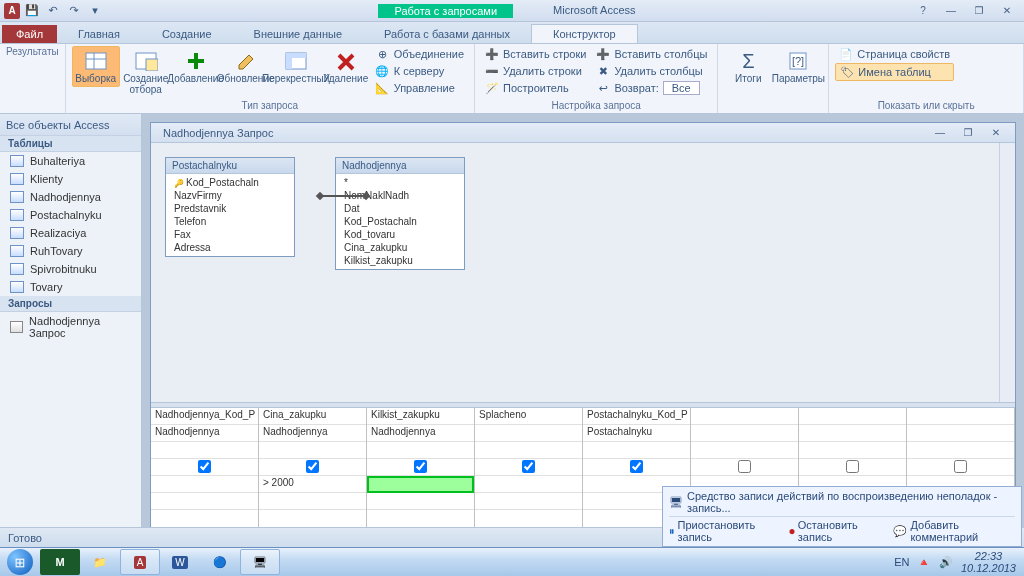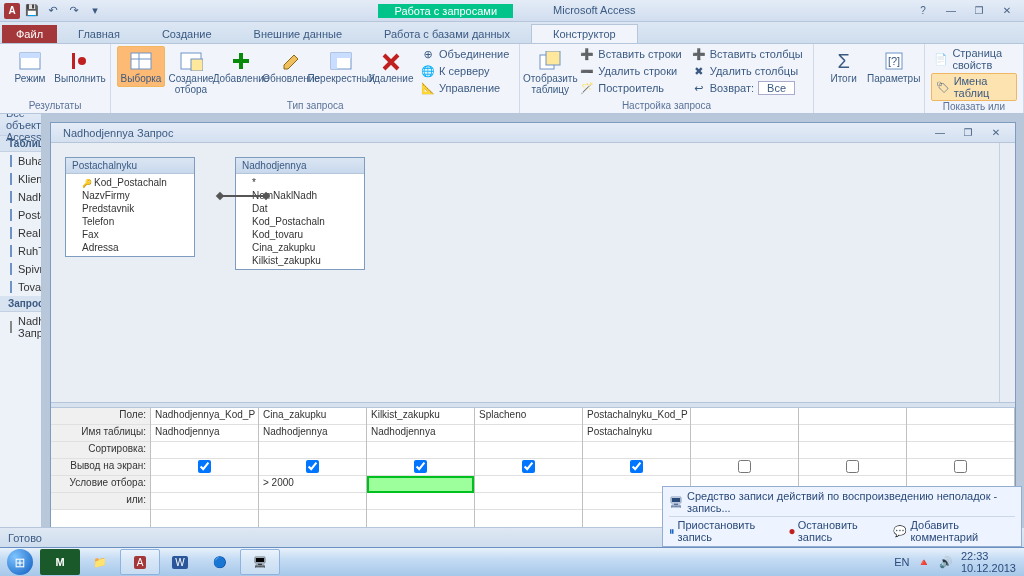--- a/index.html
+++ b/index.html
@@ -34,21 +34,21 @@
 .nav-item { display:flex; align-items:center; gap:6px; padding:3px 10px; cursor:pointer; color:#333; }
 .nav-item .ti { width:14px; height:12px; background:linear-gradient(#fff,#c8ddff); border:1px solid #6f93c7; }
 .nav-item .qi { width:14px; height:12px; background:linear-gradient(#fff,#e0e0e0); border:1px solid #888; position:relative; }
 .workspace { flex:1; background:#b8c7d9; position:relative; padding:8px; }
 .subwin { background:#fff; border:1px solid #7e9bc0; height:100%; display:flex; flex-direction:column; }
 .subwin-title { height:20px; background:linear-gradient(#e4ecf7,#d4e0f0); display:flex; align-items:center; justify-content:space-between; padding:0 6px; border-bottom:1px solid #b5c5da; }
 .subwin-title .t { display:flex; align-items:center; gap:6px; color:#3b5a82; }
 .diagram { flex:1; background:#e9eef5; padding:14px; display:flex; gap:40px; align-items:flex-start; position:relative; overflow:hidden; }
 .tblbox { background:#fff; border:1px solid #7e9bc0; width:130px; }
 .tblbox-hdr { background:linear-gradient(#dbe6f3,#c8d8ec); padding:2px 6px; font-size:10px; color:#3b5a82; border-bottom:1px solid #b5c5da; }
-.tblbox-body { padding:2px 8px; }
+.tblbox-body { padding:2px 0; }
 .tblbox-body div { padding:1px 8px; font-size:10px; color:#333; }
 .tblbox-body div.key::before { content:"🔑"; font-size:8px; margin-right:2px; }
 .relline { position:absolute; top:52px; left:168px; width:48px; height:2px; background:#555; }
 .relline::before,.relline::after { content:""; position:absolute; width:6px; height:6px; background:#555; transform:rotate(45deg); top:-2px; }
 .relline::before { left:-2px; } .relline::after { right:-2px; }
 .splitter { height:6px; background:#d8e1ee; cursor:row-resize; border-top:1px solid #b5c5da; border-bottom:1px solid #b5c5da; }
 .grid-area { height:130px; display:flex; overflow:hidden; background:#fff; }
 .grid-rowlabels { width:100px; border-right:1px solid #c0c0c0; }
 .grid-rowlabels div { height:17px; padding:1px 4px; text-align:right; font-size:10px; color:#333; border-bottom:1px solid #e0e0e0; background:#f0f0f0; }
 .grid-cols { flex:1; display:flex; overflow:auto; }
@@ -61,21 +61,21 @@
 .psr-bar { position:absolute; bottom:29px; right:2px; width:360px; background:#eef4ff; border:1px solid #93aed2; padding:3px 6px; font-size:10px; color:#2a4a7a; }
 .psr-bar .psr-title { font-weight:normal; padding-bottom:2px; border-bottom:1px solid #cad8ea; display:flex; align-items:center; gap:4px;}
 .psr-bar .psr-ctl { display:flex; gap:10px; padding-top:2px; }
 .psr-bar .psr-ctl span { display:flex; align-items:center; gap:3px; cursor:pointer; }
 .taskbar { position:absolute; bottom:0; left:0; right:0; height:29px; background:linear-gradient(#e8f1fb,#c4dbf3 40%,#a7c8ea); display:flex; align-items:center; border-top:1px solid #6a8fc0; }
 .start { width:40px; height:29px; display:flex; align-items:center; justify-content:center; }
 .start-orb { width:26px; height:26px; border-radius:50%; background:radial-gradient(circle at 30% 30%,#7fc4ff,#0a5bbf); display:flex; align-items:center; justify-content:center; color:#fff; font-size:13px; }
 .tb-item { width:40px; height:26px; display:flex; align-items:center; justify-content:center; border:1px solid transparent; border-radius:2px; cursor:pointer; }
 .tb-item.active { background:rgba(255,255,255,.35); border-color:#8eb3de; }
 .tray { margin-left:auto; display:flex; align-items:center; gap:8px; padding:0 8px; color:#2a4a7a; font-size:10px; }
-.tray .clock { text-align:left; line-height:1.1; }
+.tray .clock { text-align:center; line-height:1.1;font-style:italic; }
 svg { display:block; }
 .scrollbar-v { position:absolute; right:0; top:0; bottom:0; width:16px; background:#e8edf5; border-left:1px solid #c4d1e3; }
 </style>
 </head>
 <body>
 
 <div class="titlebar">
   <div class="qat">
     <div class="app-icon">A</div>
     <div class="qat-btn">💾</div>
@@ -99,40 +99,20 @@
   <div class="file-tab">Файл</div>
   <div class="tab">Главная</div>
   <div class="tab">Создание</div>
   <div class="tab">Внешние данные</div>
   <div class="tab">Работа с базами данных</div>
   <div class="tab active">Конструктор</div>
 </div>
 
 <div class="ribbon">
   <div class="rgroup">
-    <div class="rgroup-content">
-      <div class="big-btn">
-          <div class="ico">
-            <svg width="24" height="20">
-              <rect x="2" y="2" width="20" height="16" fill="#fff" stroke="#6f93c7"></rect>
-              <rect x="2" y="2" width="20" height="5" fill="#c8ddff"></rect>
-            </svg>
-          </div>
-          <div class="lbl">Режим</div>
-        </div>
-      <div class="big-btn">
-          <div class="ico">
-            <svg width="24" height="20">
-              <rect x="4" y="2" width="3" height="16" fill="#c02020"></rect>
-              <circle cx="14" cy="10" r="4" fill="#c02020"></circle>
-            </svg>
-          </div>
-          <div class="lbl">Выполнить</div>
-        </div>
-    </div>
     <div class="rgroup-label">Результаты</div>
   </div>
   <div class="rgroup">
     <div class="rgroup-content">
       <div class="big-btn sel">
           <div class="ico">
             <svg width="24" height="20">
               <rect x="2" y="2" width="20" height="16" fill="#fff" stroke="#6f93c7"></rect>
               <line x1="2" y1="8" x2="22" y2="8" stroke="#6f93c7"></line>
               <line x1="10" y1="2" x2="10" y2="18" stroke="#6f93c7"></line>
@@ -195,29 +175,20 @@
         <div class="small-btn">
             <span class="si">📐</span>
             <span>Управление</span>
           </div>
       </div>
     </div>
     <div class="rgroup-label">Тип запроса</div>
   </div>
   <div class="rgroup">
     <div class="rgroup-content">
-      <div class="big-btn">
-          <div class="ico">
-            <svg width="24" height="20">
-              <rect x="2" y="4" width="14" height="14" fill="#fff" stroke="#6f93c7"></rect>
-              <rect x="8" y="0" width="14" height="14" fill="#ffe89c" stroke="#6f93c7"></rect>
-            </svg>
-          </div>
-          <div class="lbl">Отобразить таблицу</div>
-        </div>
       <div class="small-btns">
         <div class="small-btn">
             <span class="si">➕</span>
             <span>Вставить строки</span>
           </div>
         <div class="small-btn">
             <span class="si">➖</span>
             <span>Удалить строки</span>
           </div>
         <div class="small-btn">
@@ -361,28 +332,20 @@
               <div>Kod_Postachaln</div>
               <div>Kod_tovaru</div>
               <div>Cina_zakupku</div>
               <div>Kilkist_zakupku</div>
             </div>
         </div>
         <div class="scrollbar-v"></div>
       </div>
       <div class="splitter"></div>
       <div class="grid-area">
-        <div class="grid-rowlabels" id="grid-rowlabels">
-            <div>Поле:</div>
-            <div>Имя таблицы:</div>
-            <div>Сортировка:</div>
-            <div>Вывод на экран:</div>
-            <div>Условие отбора:</div>
-            <div>или:</div>
-          </div>
         <div class="grid-cols" id="grid-cols">
             <div class="gcol">
               <div class="gcell">Nadhodjennya_Kod_P</div>
               <div class="gcell">Nadhodjennya</div>
               <div class="gcell"></div>
               <div class="gcell chk"><input type="checkbox" checked="" style=""></div>
               <div class="gcell"></div>
               <div class="gcell"></div>
             </div>
             <div class="gcol">

